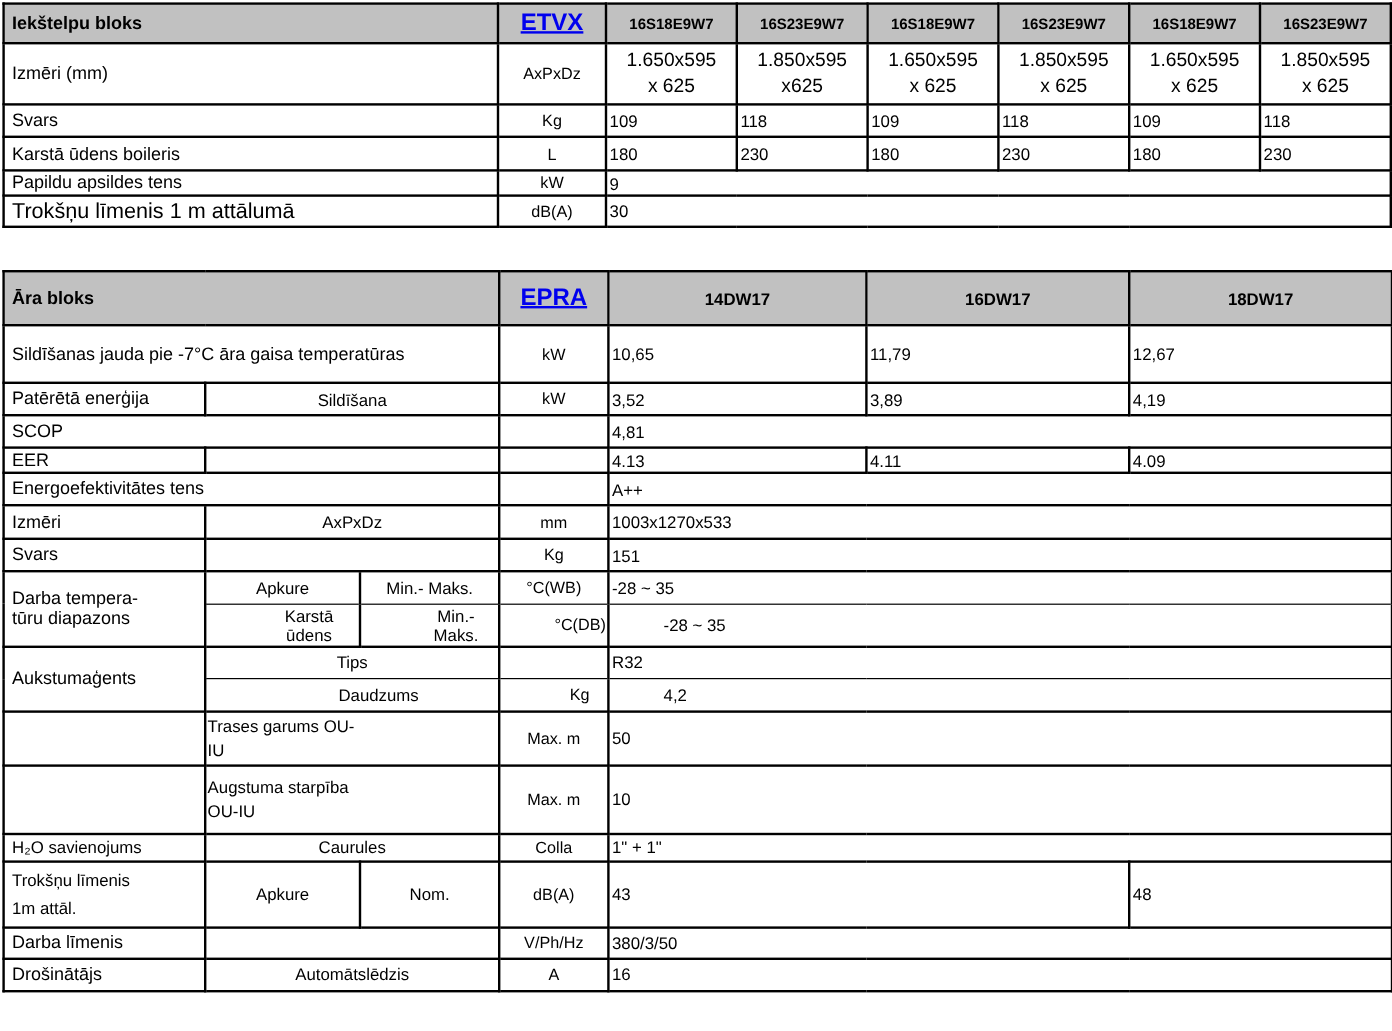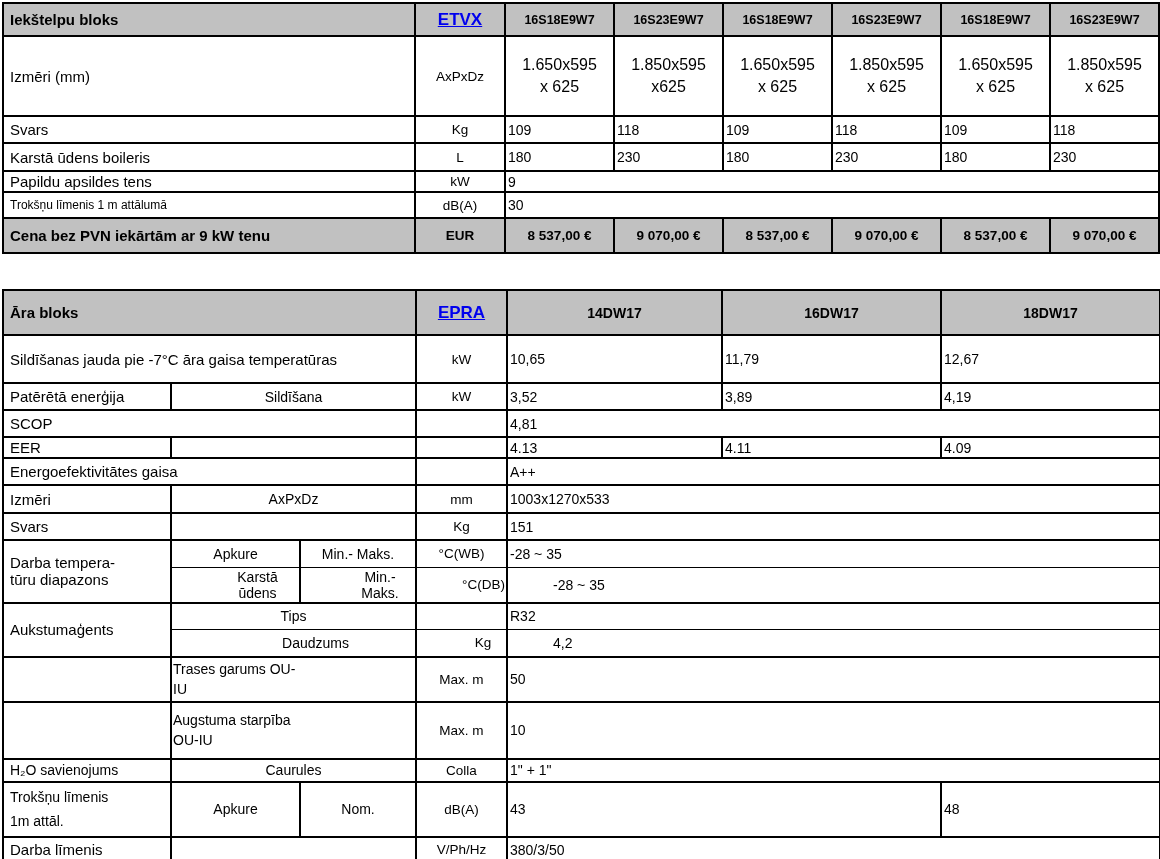--- a/index.html
+++ b/index.html
@@ -12,22 +12,22 @@
   .lbl{text-align:left;padding:1px 6px;font-size:15px;}
   .b{font-weight:bold;}
   .c{text-align:center;padding:1px 2px;}
   .fs14{font-size:14px;}
   .fs13{font-size:13px;}
   .fs125{font-size:12.5px;}
   .mh{font-size:12.5px;font-weight:bold;text-align:center;}
   .m2h{font-size:14px;font-weight:bold;text-align:center;}
   .dim{font-size:16px;text-align:center;padding:1px 10px;line-height:1.35;}
   .price{font-size:13.5px;font-weight:bold;text-align:center;padding:1px 2px;}
-  a.link{color:#0000ee;text-decoration:underline;font-weight:bold;font-size:17px;cursor:pointer;}
-  .cond{font-size:12px;}
+  a.link{color:#0000ee;text-decoration:underline;font-weight:bold;font-size:20px;cursor:pointer;}
+  .cond{font-size:18px;}
   .sub{font-size:14px;text-align:center;}
   .unit{font-size:13.5px;text-align:center;padding:1px 2px;}
   .val{font-size:14px;text-align:left;padding:1px 2px;}
   .lines span{display:block;}
   .indent{text-align:left;font-size:14px;line-height:1.45;}
   .thin-b{border-bottom-width:1px;}
   .thin-t{border-top-width:1px;padding-left:45px;}
   .tall-lines span{display:block;line-height:1.75;}
   #t2{margin-top:35px;}
 </style>
@@ -51,21 +51,21 @@
         <tr class="hdr" style="height:33px">
       <td class="lbl b">Iekštelpu bloks</td>
       <td class="c"><a class="link">ETVX</a></td>
       <td class="mh">16S18E9W7</td>
       <td class="mh">16S23E9W7</td>
       <td class="mh">16S18E9W7</td>
       <td class="mh">16S23E9W7</td>
       <td class="mh">16S18E9W7</td>
       <td class="mh">16S23E9W7</td>
     </tr>
-    <tr style="height:80px">
+    <tr style="height:51px">
       <td class="lbl">Izmēri (mm)</td>
       <td class="unit fs14">AxPxDz</td>
       <td class="dim">1.650x595 x 625</td>
       <td class="dim">1.850x595 x625</td>
       <td class="dim">1.650x595 x 625</td>
       <td class="dim">1.850x595 x 625</td>
       <td class="dim">1.650x595 x 625</td>
       <td class="dim">1.850x595 x 625</td>
     </tr>
     <tr style="height:27px">
@@ -90,30 +90,20 @@
     </tr>
     <tr style="height:16px">
       <td class="lbl">Papildu apsildes tens</td>
       <td class="unit fs14">kW</td>
       <td class="val" colspan="6">9</td>
     </tr>
     <tr style="height:26px">
       <td class="lbl cond">Trokšņu līmenis 1 m attālumā</td>
       <td class="unit">dB(A)</td>
       <td class="val" colspan="6">30</td>
-    </tr>
-    <tr class="greyrow" style="height:35px">
-      <td class="lbl b">Cena bez PVN iekārtām ar 9 kW tenu</td>
-      <td class="unit b fs14">EUR</td>
-      <td class="price">8 537,00 €</td>
-      <td class="price">9 070,00 €</td>
-      <td class="price">8 537,00 €</td>
-      <td class="price">9 070,00 €</td>
-      <td class="price">8 537,00 €</td>
-      <td class="price">9 070,00 €</td>
     </tr>
   </tbody>
     </table>
 
   <table id="t2" style="width:1157px">
     <colgroup>
       <col style="width:168px">
         <col style="width:129px">
         <col style="width:116px">
         <col style="width:91px">
@@ -151,21 +141,21 @@
     </tr>
     <tr style="height:20px">
       <td class="lbl">EER</td>
       <td colspan="2"></td>
       <td class="unit"></td>
       <td class="val">4.13</td>
       <td class="val">4.11</td>
       <td class="val">4.09</td>
     </tr>
     <tr style="height:27px">
-      <td class="lbl" colspan="3">Energoefektivitātes gaisa</td>
+      <td class="lbl" colspan="3">Energoefektivitātes tens</td>
       <td class="unit"></td>
       <td class="val" colspan="3">A++</td>
     </tr>
     <tr style="height:28px">
       <td class="lbl">Izmēri</td>
       <td class="sub" colspan="2">AxPxDz</td>
       <td class="unit fs14">mm</td>
       <td class="val" colspan="3">1003x1270x533</td>
     </tr>
     <tr style="height:27px">

